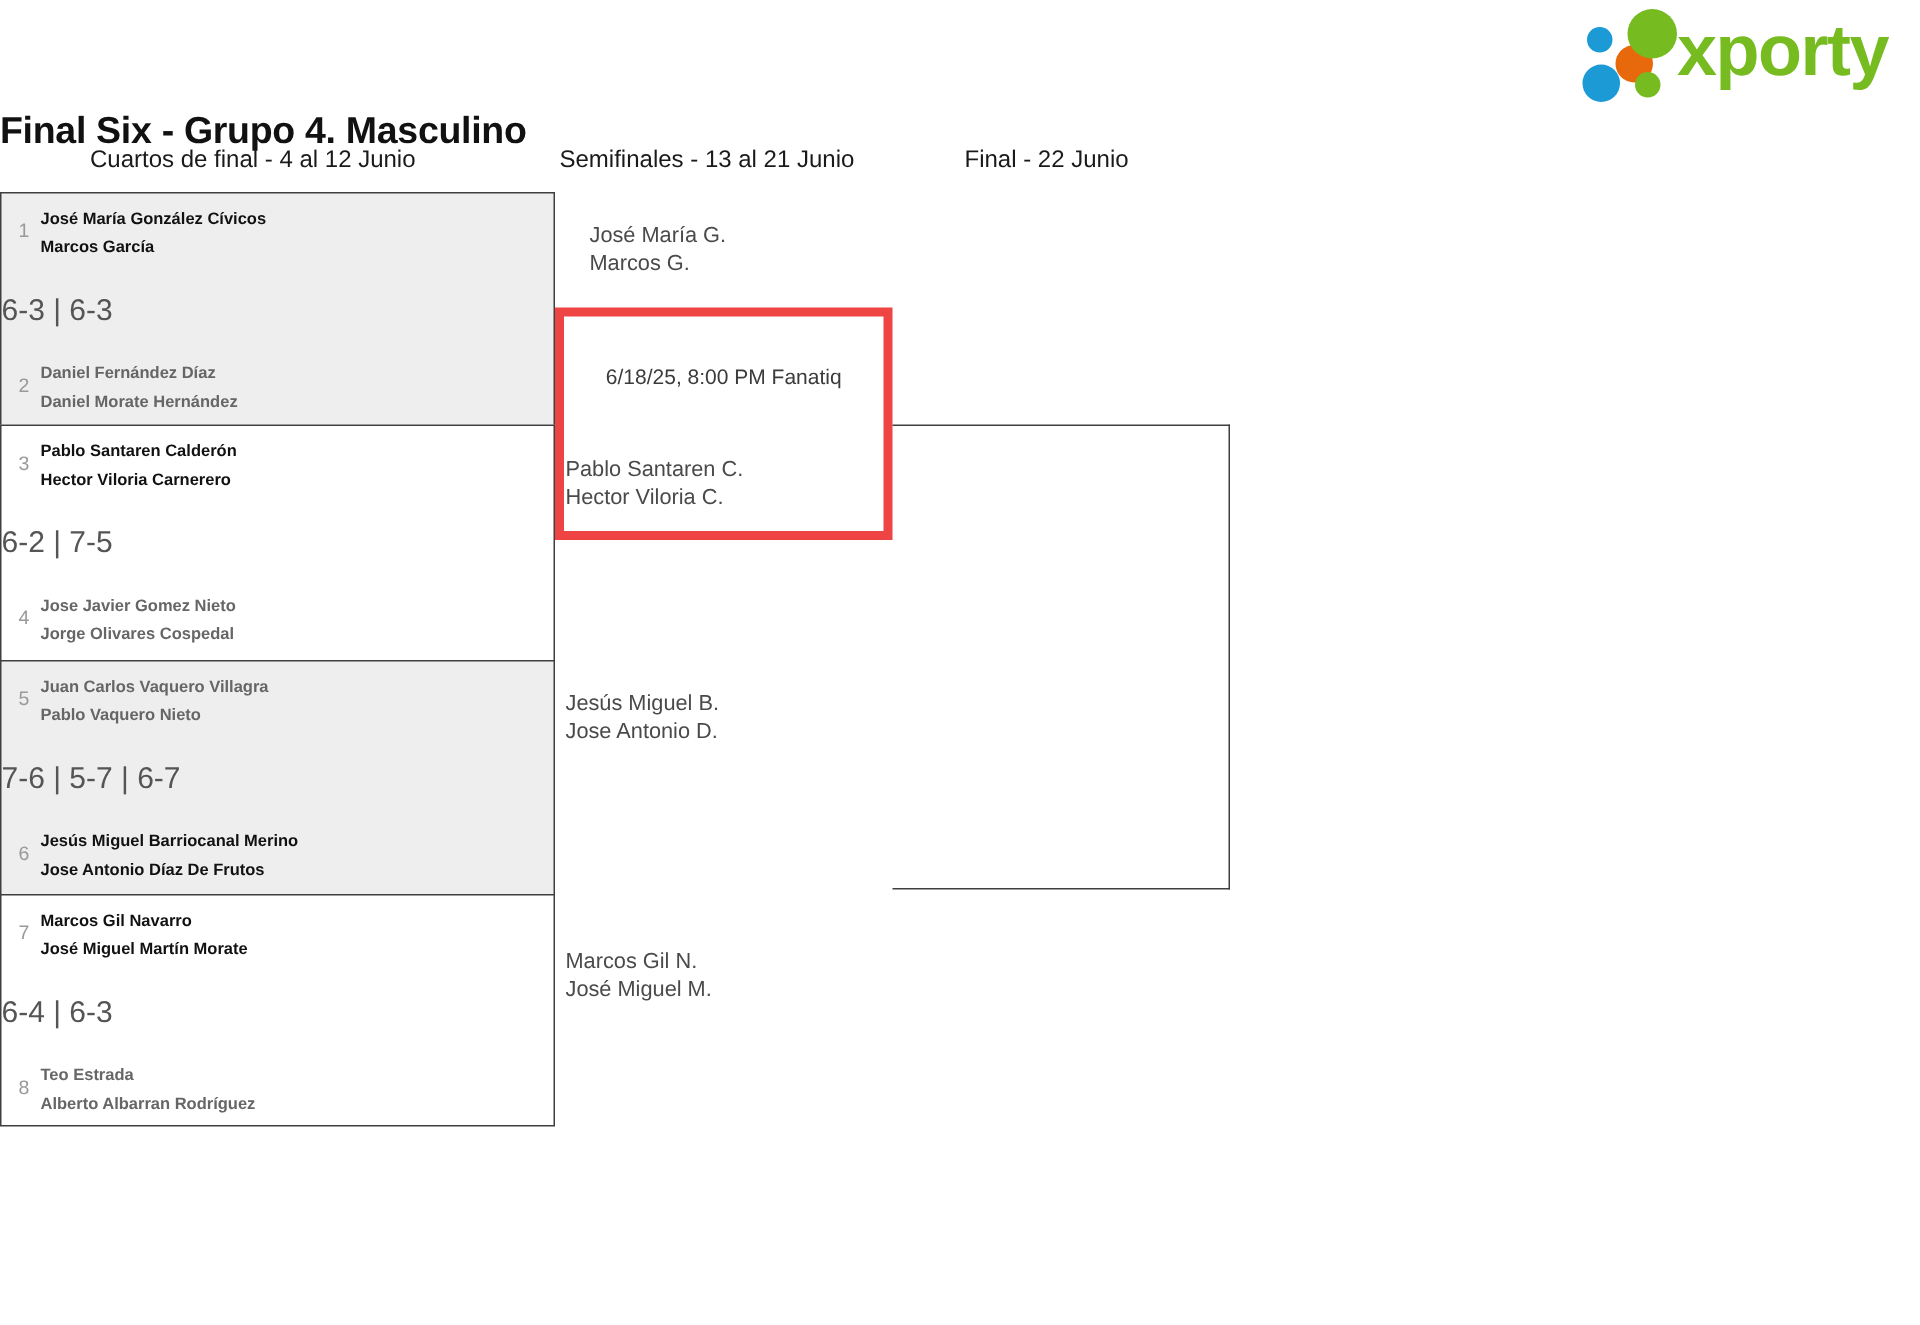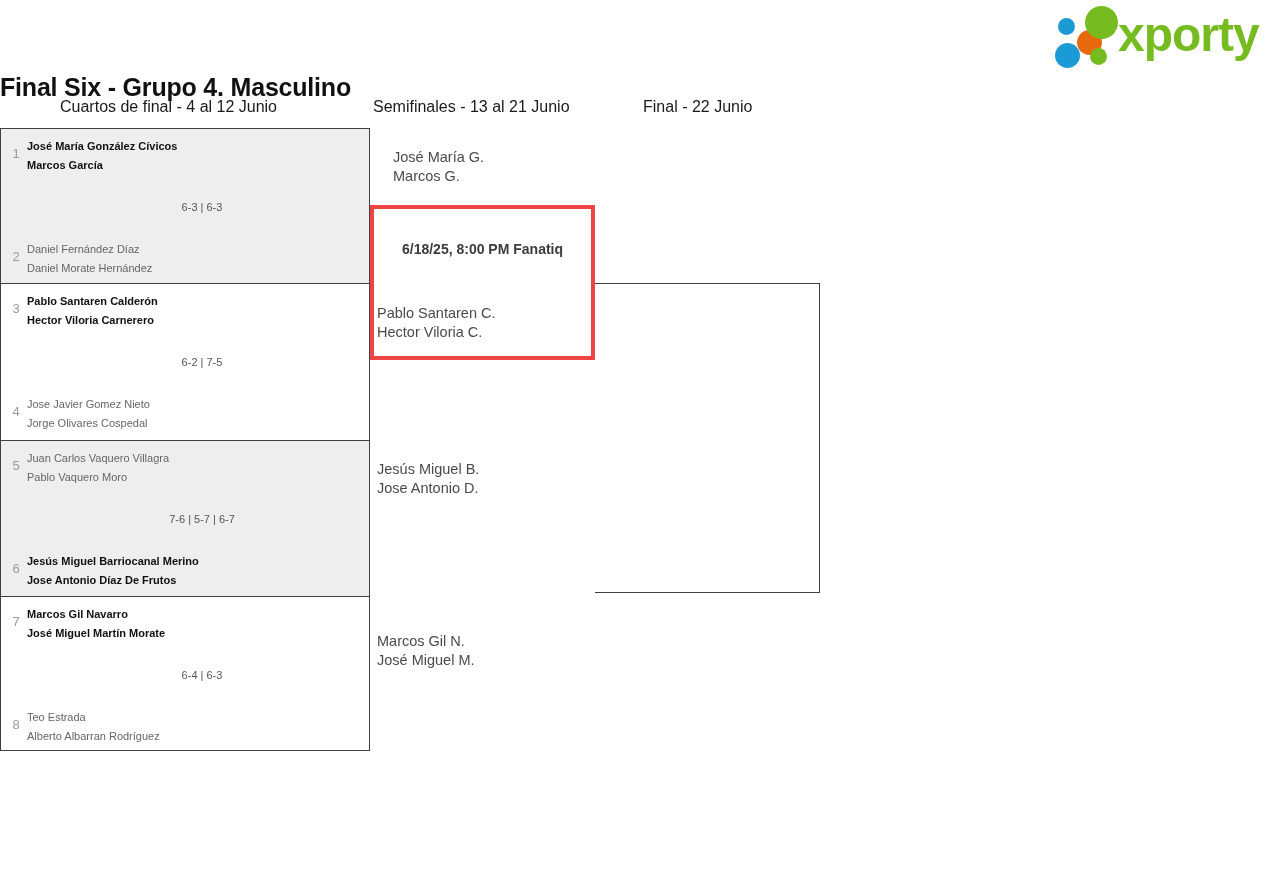--- a/index.html
+++ b/index.html
@@ -96,41 +96,39 @@
     position: absolute;
     left: 26px;
     font-size: 11px;
     line-height: 18.5px;
     white-space: nowrap;
   }
   .team.top { top: 8px; }
   .team.bottom { top: 111px; }
   .team .pl { display: block; }
   .team.winner .pl { color: #111111; font-weight: bold; }
-  .team.loser  .pl { color: #666666; font-weight: normal; }
+  .team.loser  .pl { color: #666666; font-weight: bold; }
 
   .qf-score {
     position: absolute;
     left: 0; right: 0;
     top: 69px;
-    text-align: center;
-    font-size: 11px;
+    text-align: left;
+    font-size: 20px;
     color: #555555;
     line-height: 18px;
-    padding-left: 34px;
   }
 
   
   .sf-box {
     position: absolute;
     left: 370px;
     width: 225px;
-    border: 4px solid #ef4444;
+    border: 6px solid #ef4444;
     background: #ffffff;
-    font-weight: bold;
   }
   .sf-box.sf1 { top: 205px;  height: 155px; }
   .sf-box.sf2 { top: 517px;  height: 155px; }
 
   .sf-label {
     position: absolute;
     left: 0; right: 0;
     top: 31px;
     text-align: center;
     font-size: 14px;
@@ -216,21 +214,21 @@
       <div class="team bottom loser">
         <span class="pl">Jose Javier Gomez Nieto</span>
         <span class="pl">Jorge Olivares Cospedal</span>
       </div>
     </div>
 
     <div class="qf-match shaded h156">
       <span class="seed top">5</span>
       <div class="team top loser">
         <span class="pl">Juan Carlos Vaquero Villagra</span>
-        <span class="pl">Pablo Vaquero Moro</span>
+        <span class="pl">Pablo Vaquero Nieto</span>
       </div>
       <div class="qf-score">7-6 | 5-7 | 6-7</div>
       <span class="seed bottom">6</span>
       <div class="team bottom winner">
         <span class="pl">Jesús Miguel Barriocanal Merino</span>
         <span class="pl">Jose Antonio Díaz De Frutos</span>
       </div>
     </div>
 
     <div class="qf-match last h155">

